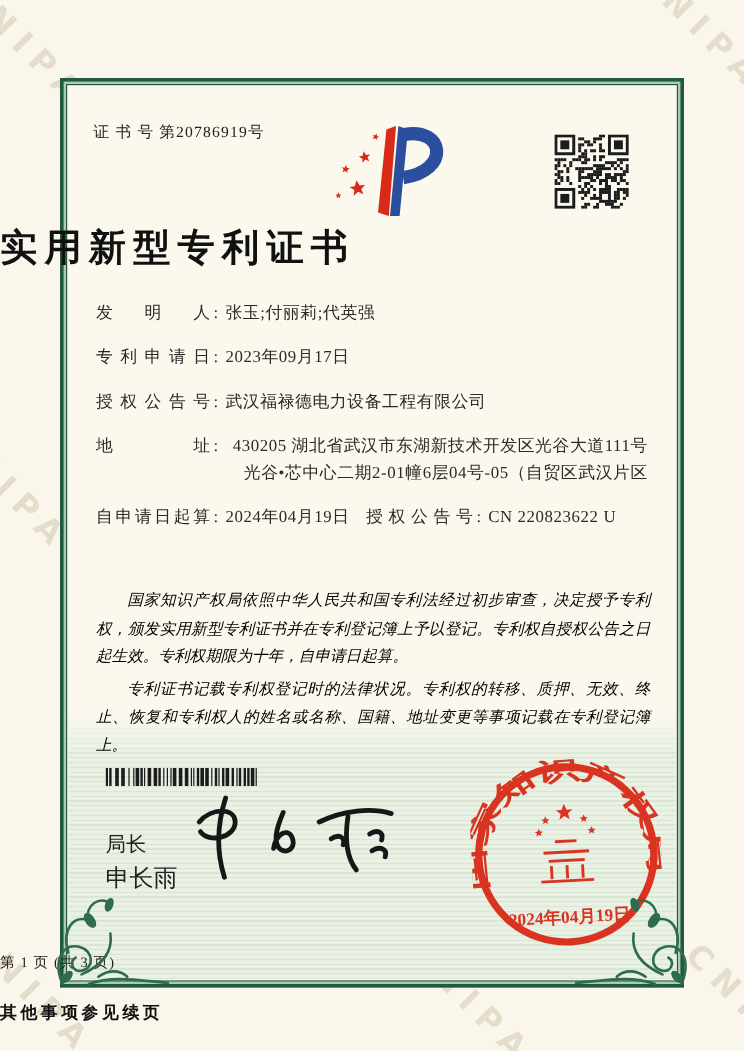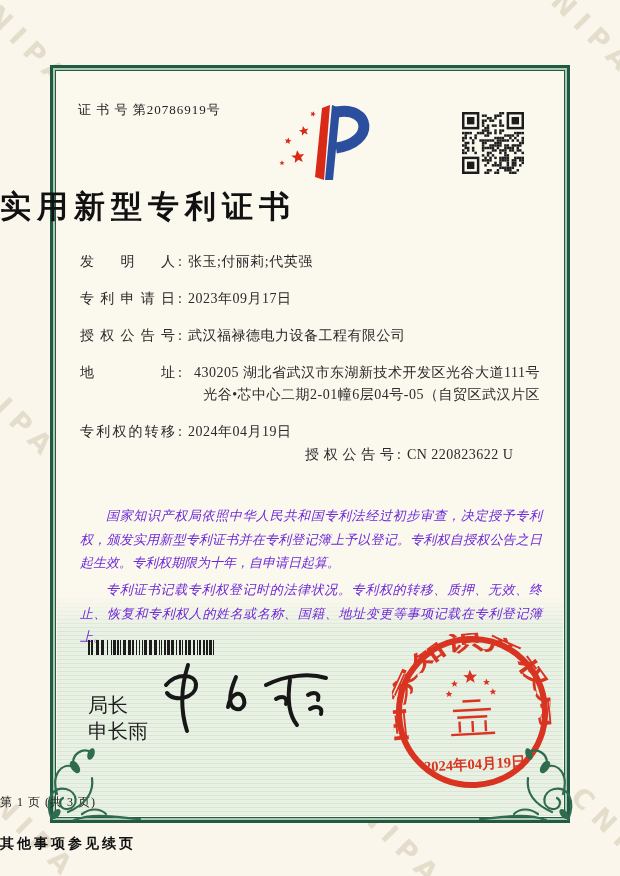--- a/index.html
+++ b/index.html
@@ -20,28 +20,28 @@
   .qr{position:absolute;left:462px;top:112px;}
   .title{position:absolute;left:0;right:0;top:186px;text-align:left;
          font-size:31px;font-weight:bold;letter-spacing:6px;color:#111;}
   .fields{position:absolute;left:80px;top:251px;width:466px;font-size:14px;color:#2a2a2a;}
   .row{margin-bottom:15px;line-height:22px;position:relative;}
   .flabel{display:inline-block;width:96px;text-align:justify;text-align-last:justify;
           vertical-align:top;letter-spacing:1px;}
   .colon{margin:0 6px 0 2px;}
   .fvalue{letter-spacing:.5px;}
   .addr-val{display:inline-block;width:352px;vertical-align:top;text-align:right;}
-  .pair2{position:absolute;left:225px;top:0;margin-top:23px;}
+  .pair2{position:absolute;left:225px;top:0;}
   .pair2 .flabel{width:90px;}
-  .legal{position:absolute;left:80px;top:504px;width:462px;font-size:13px;
-         line-height:1.82;font-style:italic;color:#6d28d9;text-align:justify;}
+  .legal{position:absolute;left:80px;top:488px;width:462px;font-size:13px;
+         line-height:1.82;font-style:italic;color:#000000;text-align:justify;}
   .legal p{margin:0 0 3px 0;text-indent:2em;}
   .barcode{position:absolute;left:88px;top:640px;}
   .sig-title{position:absolute;left:88px;top:692px;font-family:"Liberation Sans",sans-serif;
-             font-size:20px;color:#222;}
+             font-size:17px;color:#222;}
   .sig-name{position:absolute;left:88px;top:718px;font-family:"Liberation Sans",sans-serif;
             font-size:20px;color:#222;}
   .signature{position:absolute;left:150px;top:655px;}
   .seal{position:absolute;left:393px;top:633px;transform:rotate(-3deg);opacity:.95;}
   .page-num{position:absolute;left:0;right:0;top:794px;text-align:left;
             font-size:12px;color:#222;letter-spacing:1px;}
   .footer-note{position:absolute;left:0;right:0;top:835px;text-align:left;
                font-size:14px;font-weight:bold;letter-spacing:3px;color:#111;}
   .orn{position:absolute;z-index:4;}
 </style>
@@ -307,21 +307,21 @@
   <div class="row">
     <span class="flabel">专利申请日</span><span class="colon">:</span><span class="fvalue">2023年09月17日</span>
   </div>
   <div class="row">
     <span class="flabel">授权公告号</span><span class="colon">:</span><span class="fvalue">武汉福禄德电力设备工程有限公司</span>
   </div>
   <div class="row">
     <span class="flabel">地址</span><span class="colon">:</span><span class="fvalue addr-val"><span>430205 湖北省武汉市东湖新技术开发区光谷大道111号</span><br><span>光谷•芯中心二期2-01幢6层04号-05（自贸区武汉片区</span></span>
   </div>
   <div class="row">
-    <span class="flabel">专利权的转移</span><span class="colon">:</span><span class="fvalue">2024年04月19日</span>
+    <span class="flabel">自申请日起算</span><span class="colon">:</span><span class="fvalue">2024年04月19日</span>
     <span class="pair2">
       <span class="flabel">授权公告号</span><span class="colon">:</span><span class="fvalue">CN 220823622 U</span>
     </span>
   </div>
 </div>
 
 <div class="legal">
   <p>国家知识产权局依照中华人民共和国专利法经过初步审查，决定授予专利权，颁发实用新型专利证书并在专利登记簿上予以登记。专利权自授权公告之日起生效。专利权期限为十年，自申请日起算。</p>
   <p>专利证书记载专利权登记时的法律状况。专利权的转移、质押、无效、终止、恢复和专利权人的姓名或名称、国籍、地址变更等事项记载在专利登记簿上。</p>
 </div>

